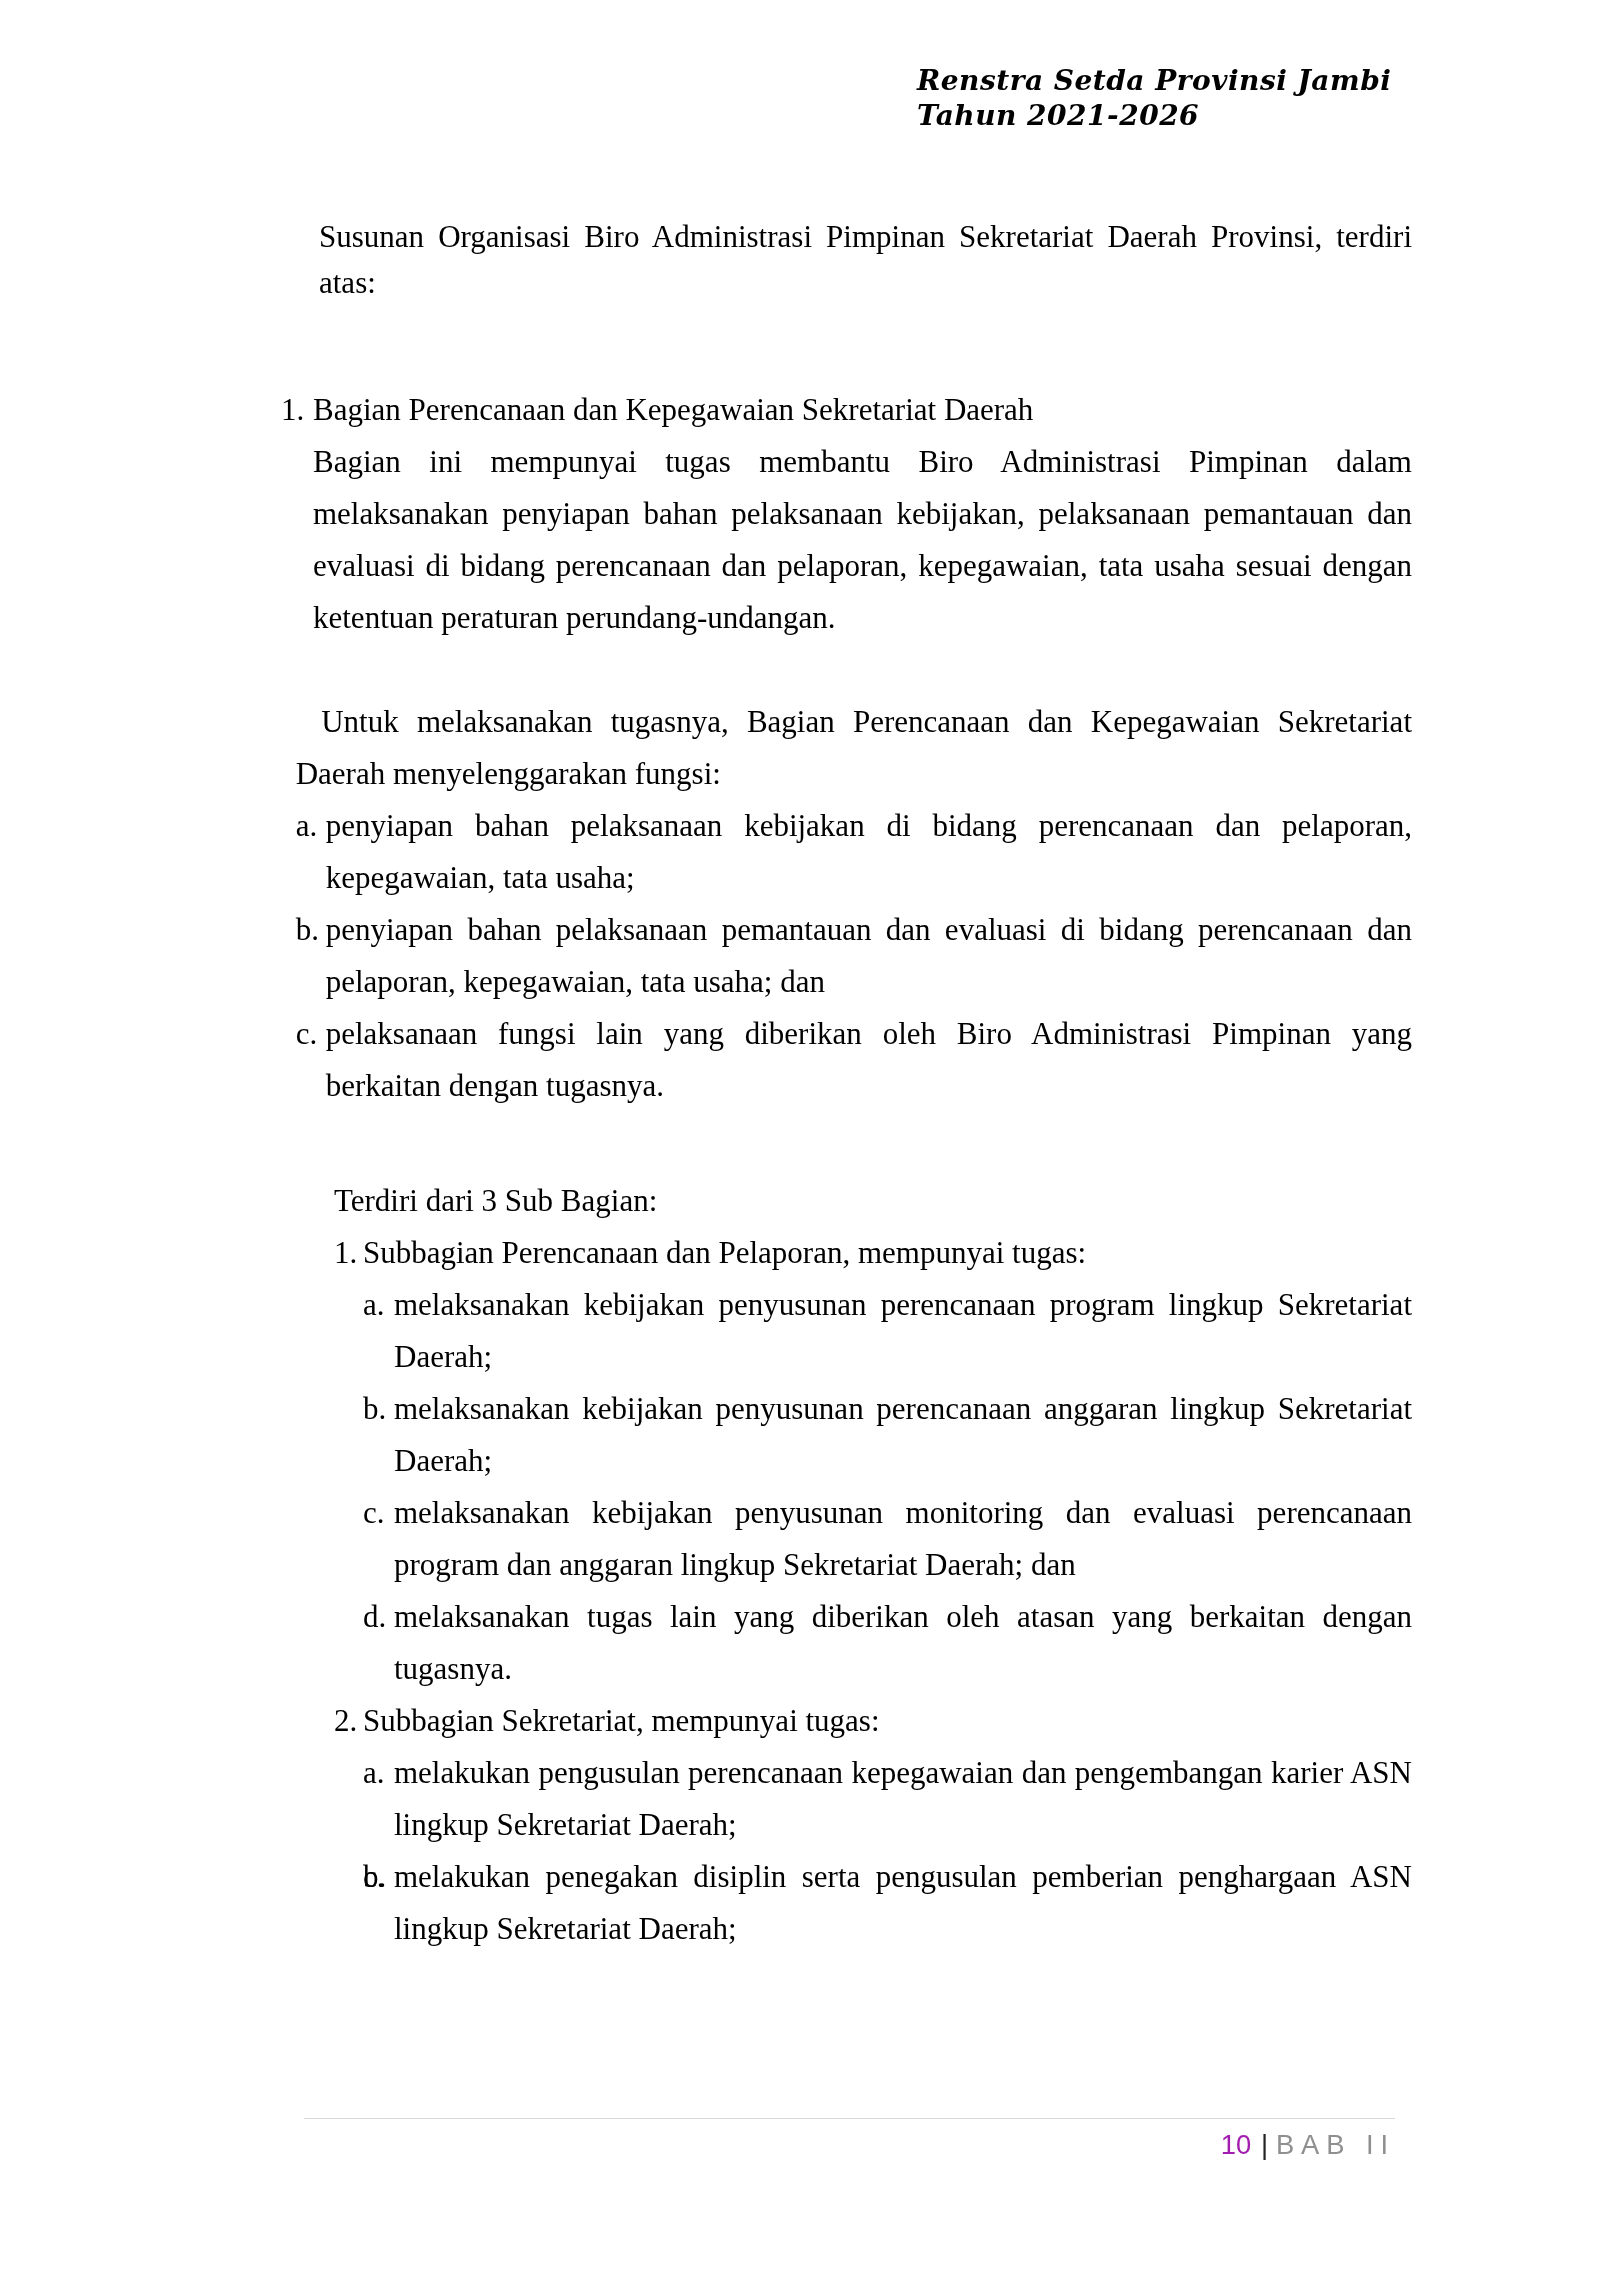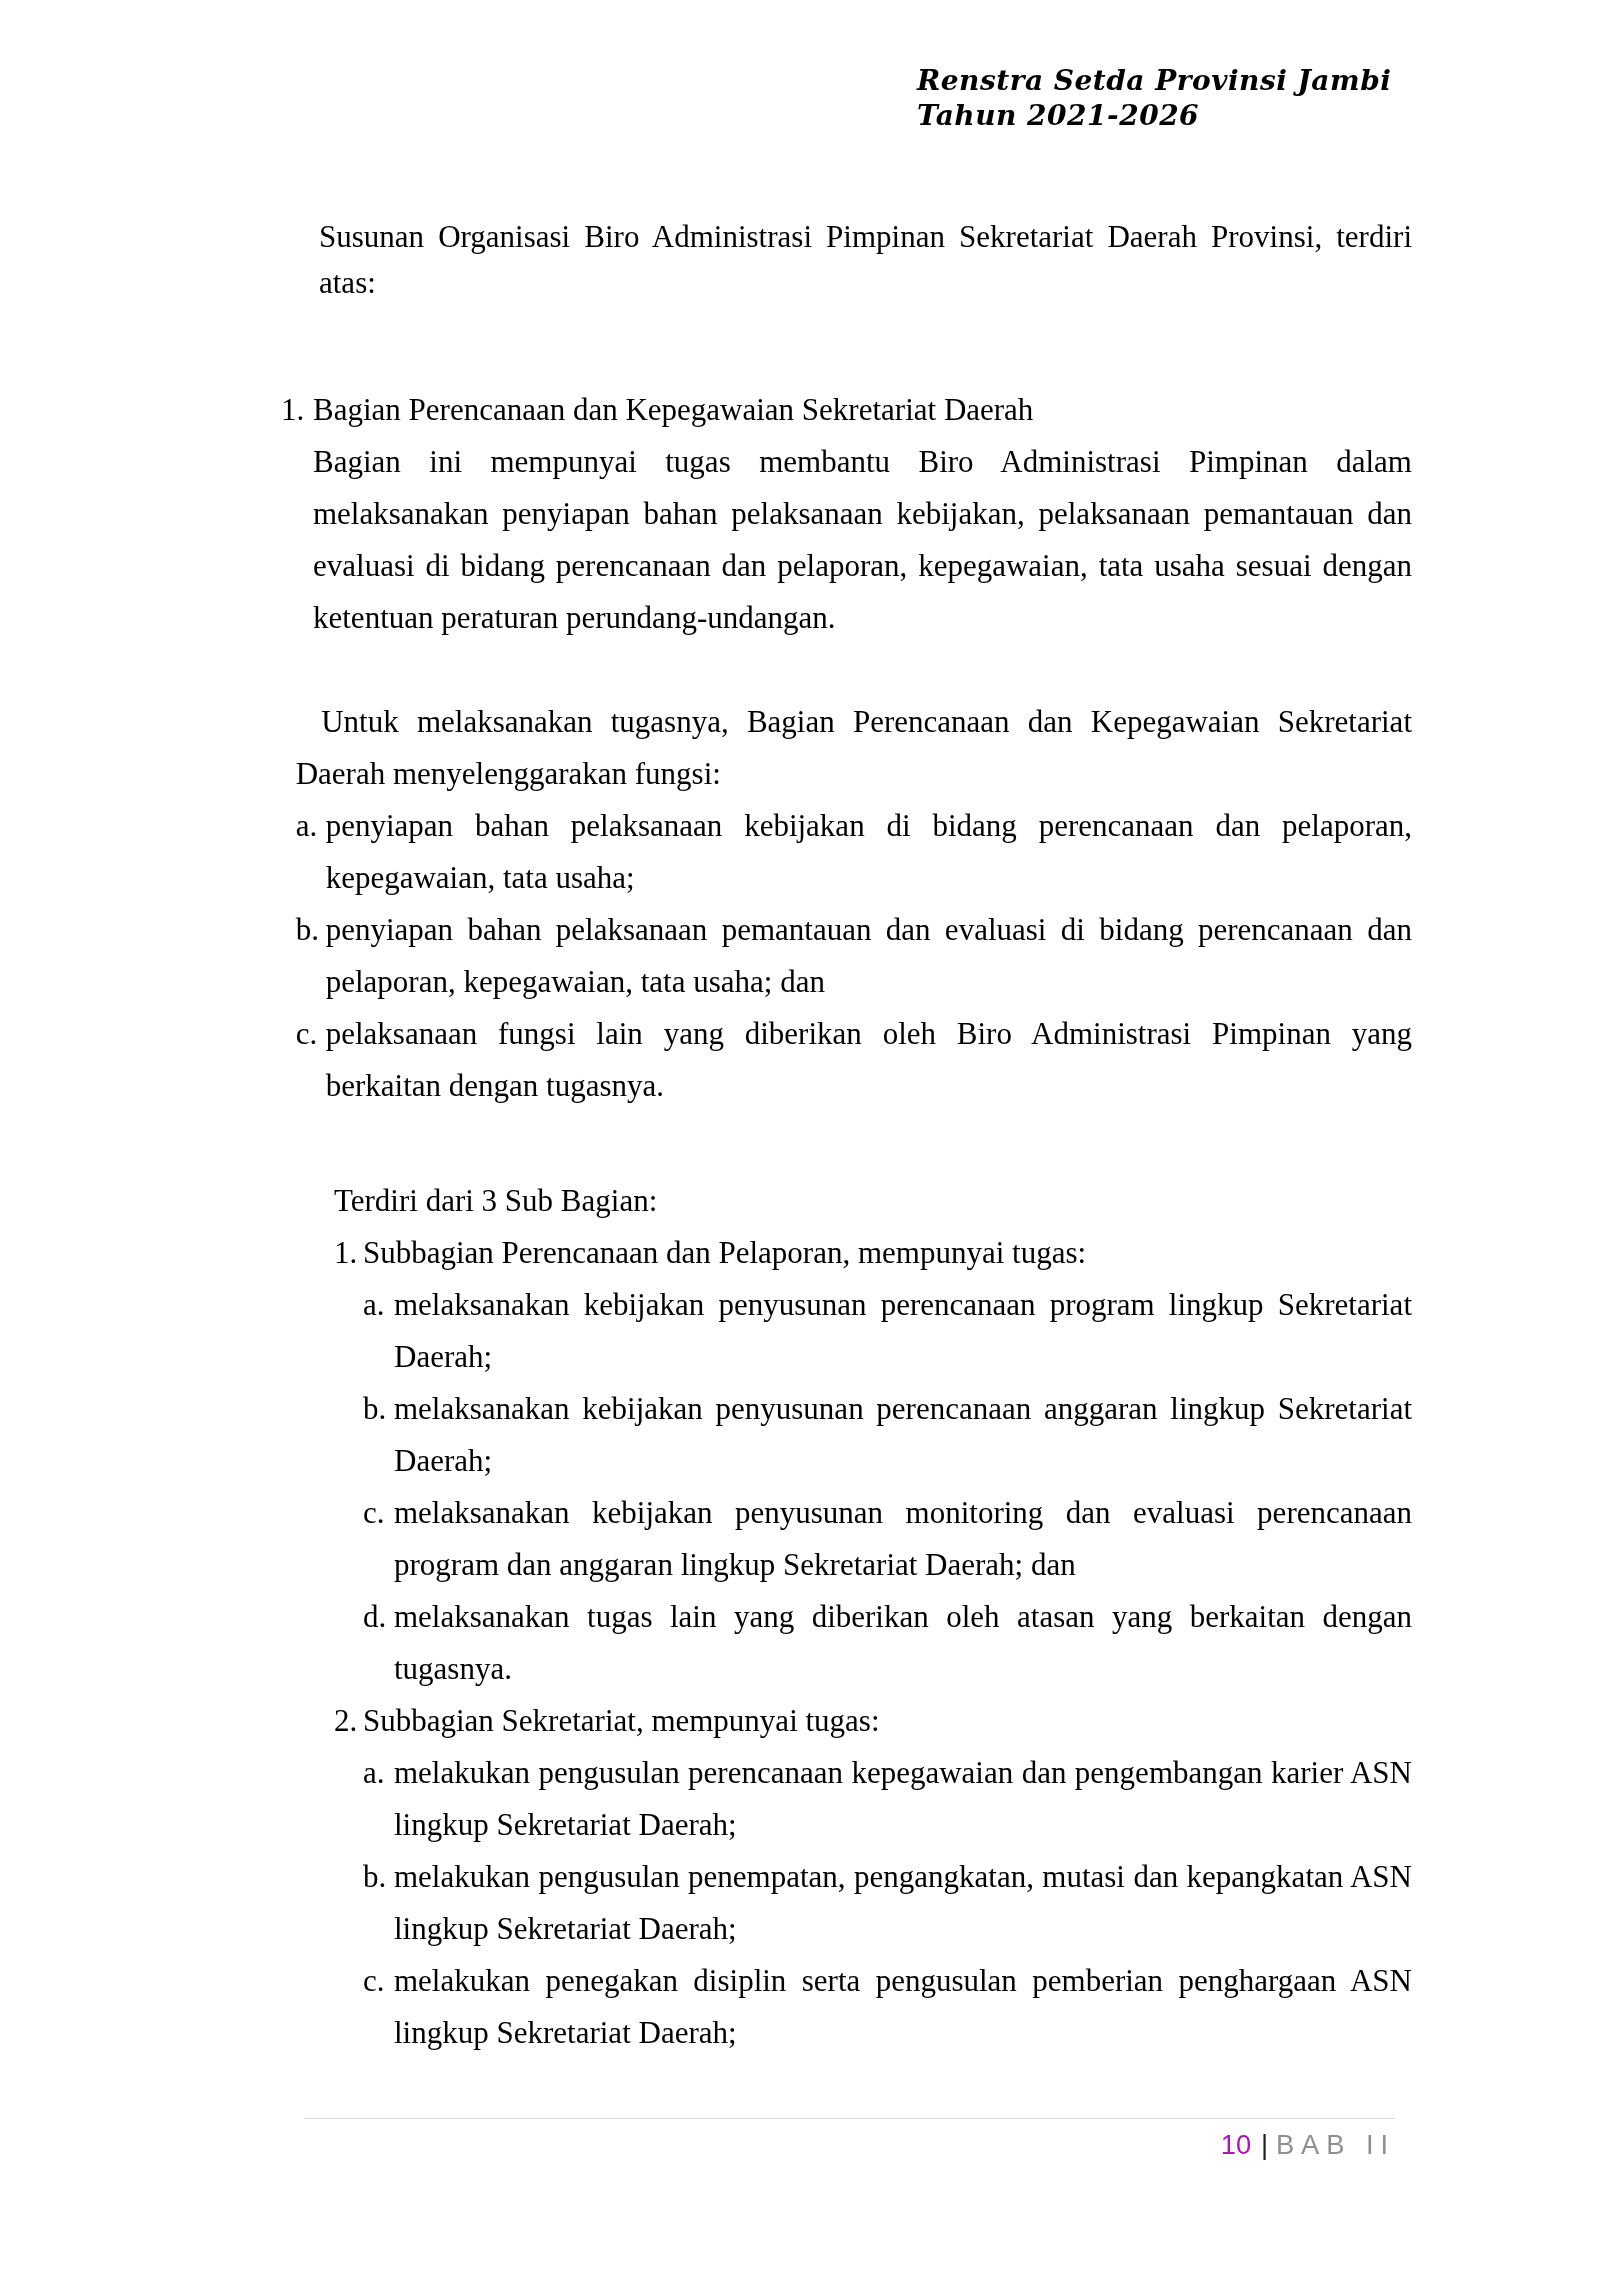--- a/index.html
+++ b/index.html
@@ -172,21 +172,20 @@
       <li>
         <span class="marker">2.</span>
         <span>Subbagian Sekretariat, mempunyai tugas:</span>
         <ul class="list lvl-a2">
           <li>
             <span class="marker">a.</span>
             <span>melakukan pengusulan perencanaan kepegawaian dan pengembangan karier ASN lingkup Sekretariat Daerah;</span>
           </li>
           <li>
             <span class="marker">b.</span>
-            <span>melakukan pengusulan penempatan, pengangkatan, mutasi dan kepangkatan ASN lingkup Sekretariat Daerah;</span>
           </li>
           <li>
             <span class="marker">c.</span>
             <span>melakukan penegakan disiplin serta pengusulan pemberian penghargaan ASN lingkup Sekretariat Daerah;</span>
           </li>
         </ul>
       </li>
 
     </ul>
   </div>

